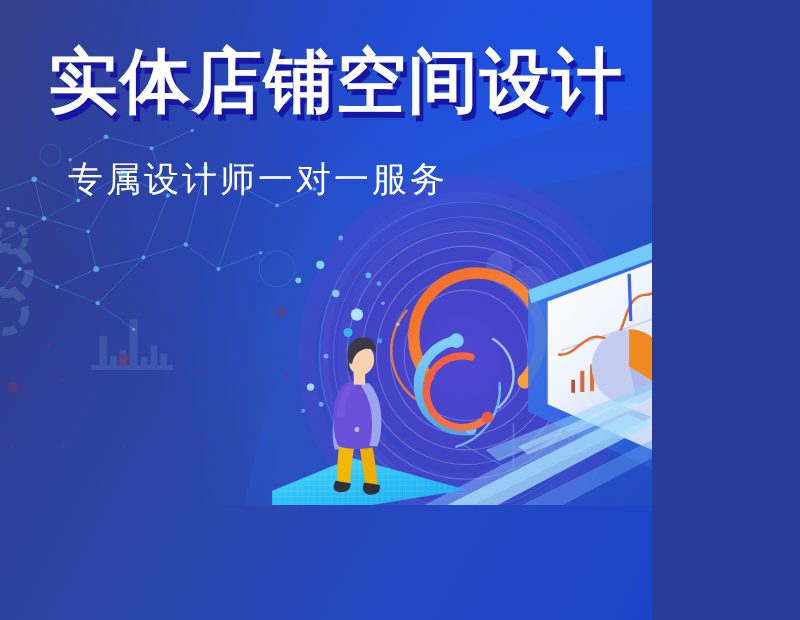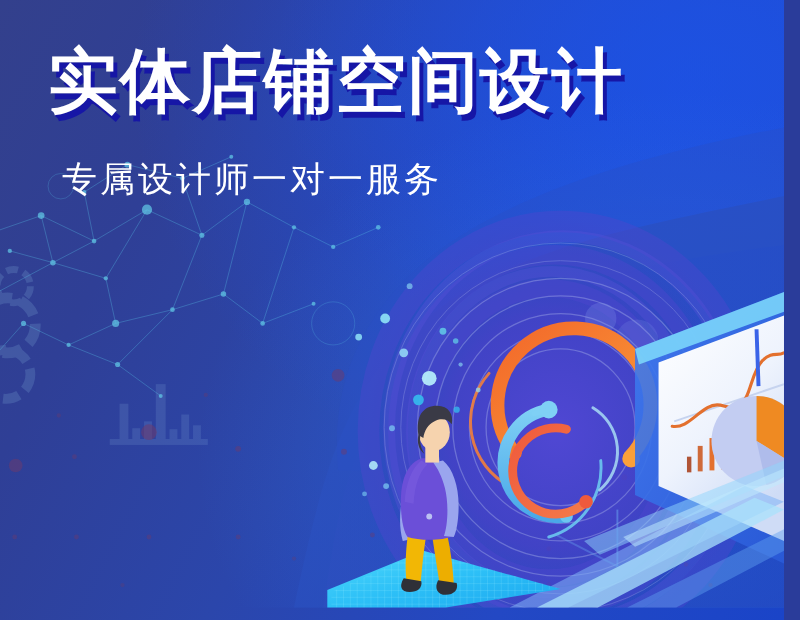--- a/index.html
+++ b/index.html
@@ -2,40 +2,40 @@
 <html><head>
 <meta charset="utf-8">
 <style>
   * { margin:0; padding:0; box-sizing:border-box; }
   html,body {
     width:800px; height:620px; overflow:hidden;
     font-family:"Liberation Sans","DejaVu Sans",sans-serif;
     background:#2a3c9a;
   }
   #banner {
-    position:relative; width:784px; height:620px; overflow:hidden;
+    position:relative; width:652px; height:620px; overflow:hidden;
     background:
       radial-gradient(ellipse 900px 700px at 88% 14%, rgba(30,80,230,0.95) 0%, rgba(30,80,230,0) 62%),
       linear-gradient(118deg, #33408c 0%, #2f3f96 22%, #2b46ab 48%, #2348c4 74%, #1a44c8 100%);
   }
   .layer { position:absolute; inset:0; }
   svg.layer { display:block; }
 
   
   #text-block {
     position:absolute; left:48px; top:40px; width:700px; z-index:40;
     pointer-events:none;
   }
   #title {
     font-size:70px; font-weight:bold; color:#ffffff;
     letter-spacing:2px; line-height:1.18;
     text-shadow: 4px 6px 0 #1616a6;
     white-space:nowrap;
   }
-  #subtitle-wrap { margin-top:28px; margin-left:14px; }
+  #subtitle-wrap { margin-top:28px; margin-left:20px; }
   .subtitle {
     font-size:35px; color:#ffffff; letter-spacing:3px;
     line-height:1.62; font-weight:400; white-space:nowrap;
   }
 </style>
 </head>
 <body>
 
 <div id="banner">
 

